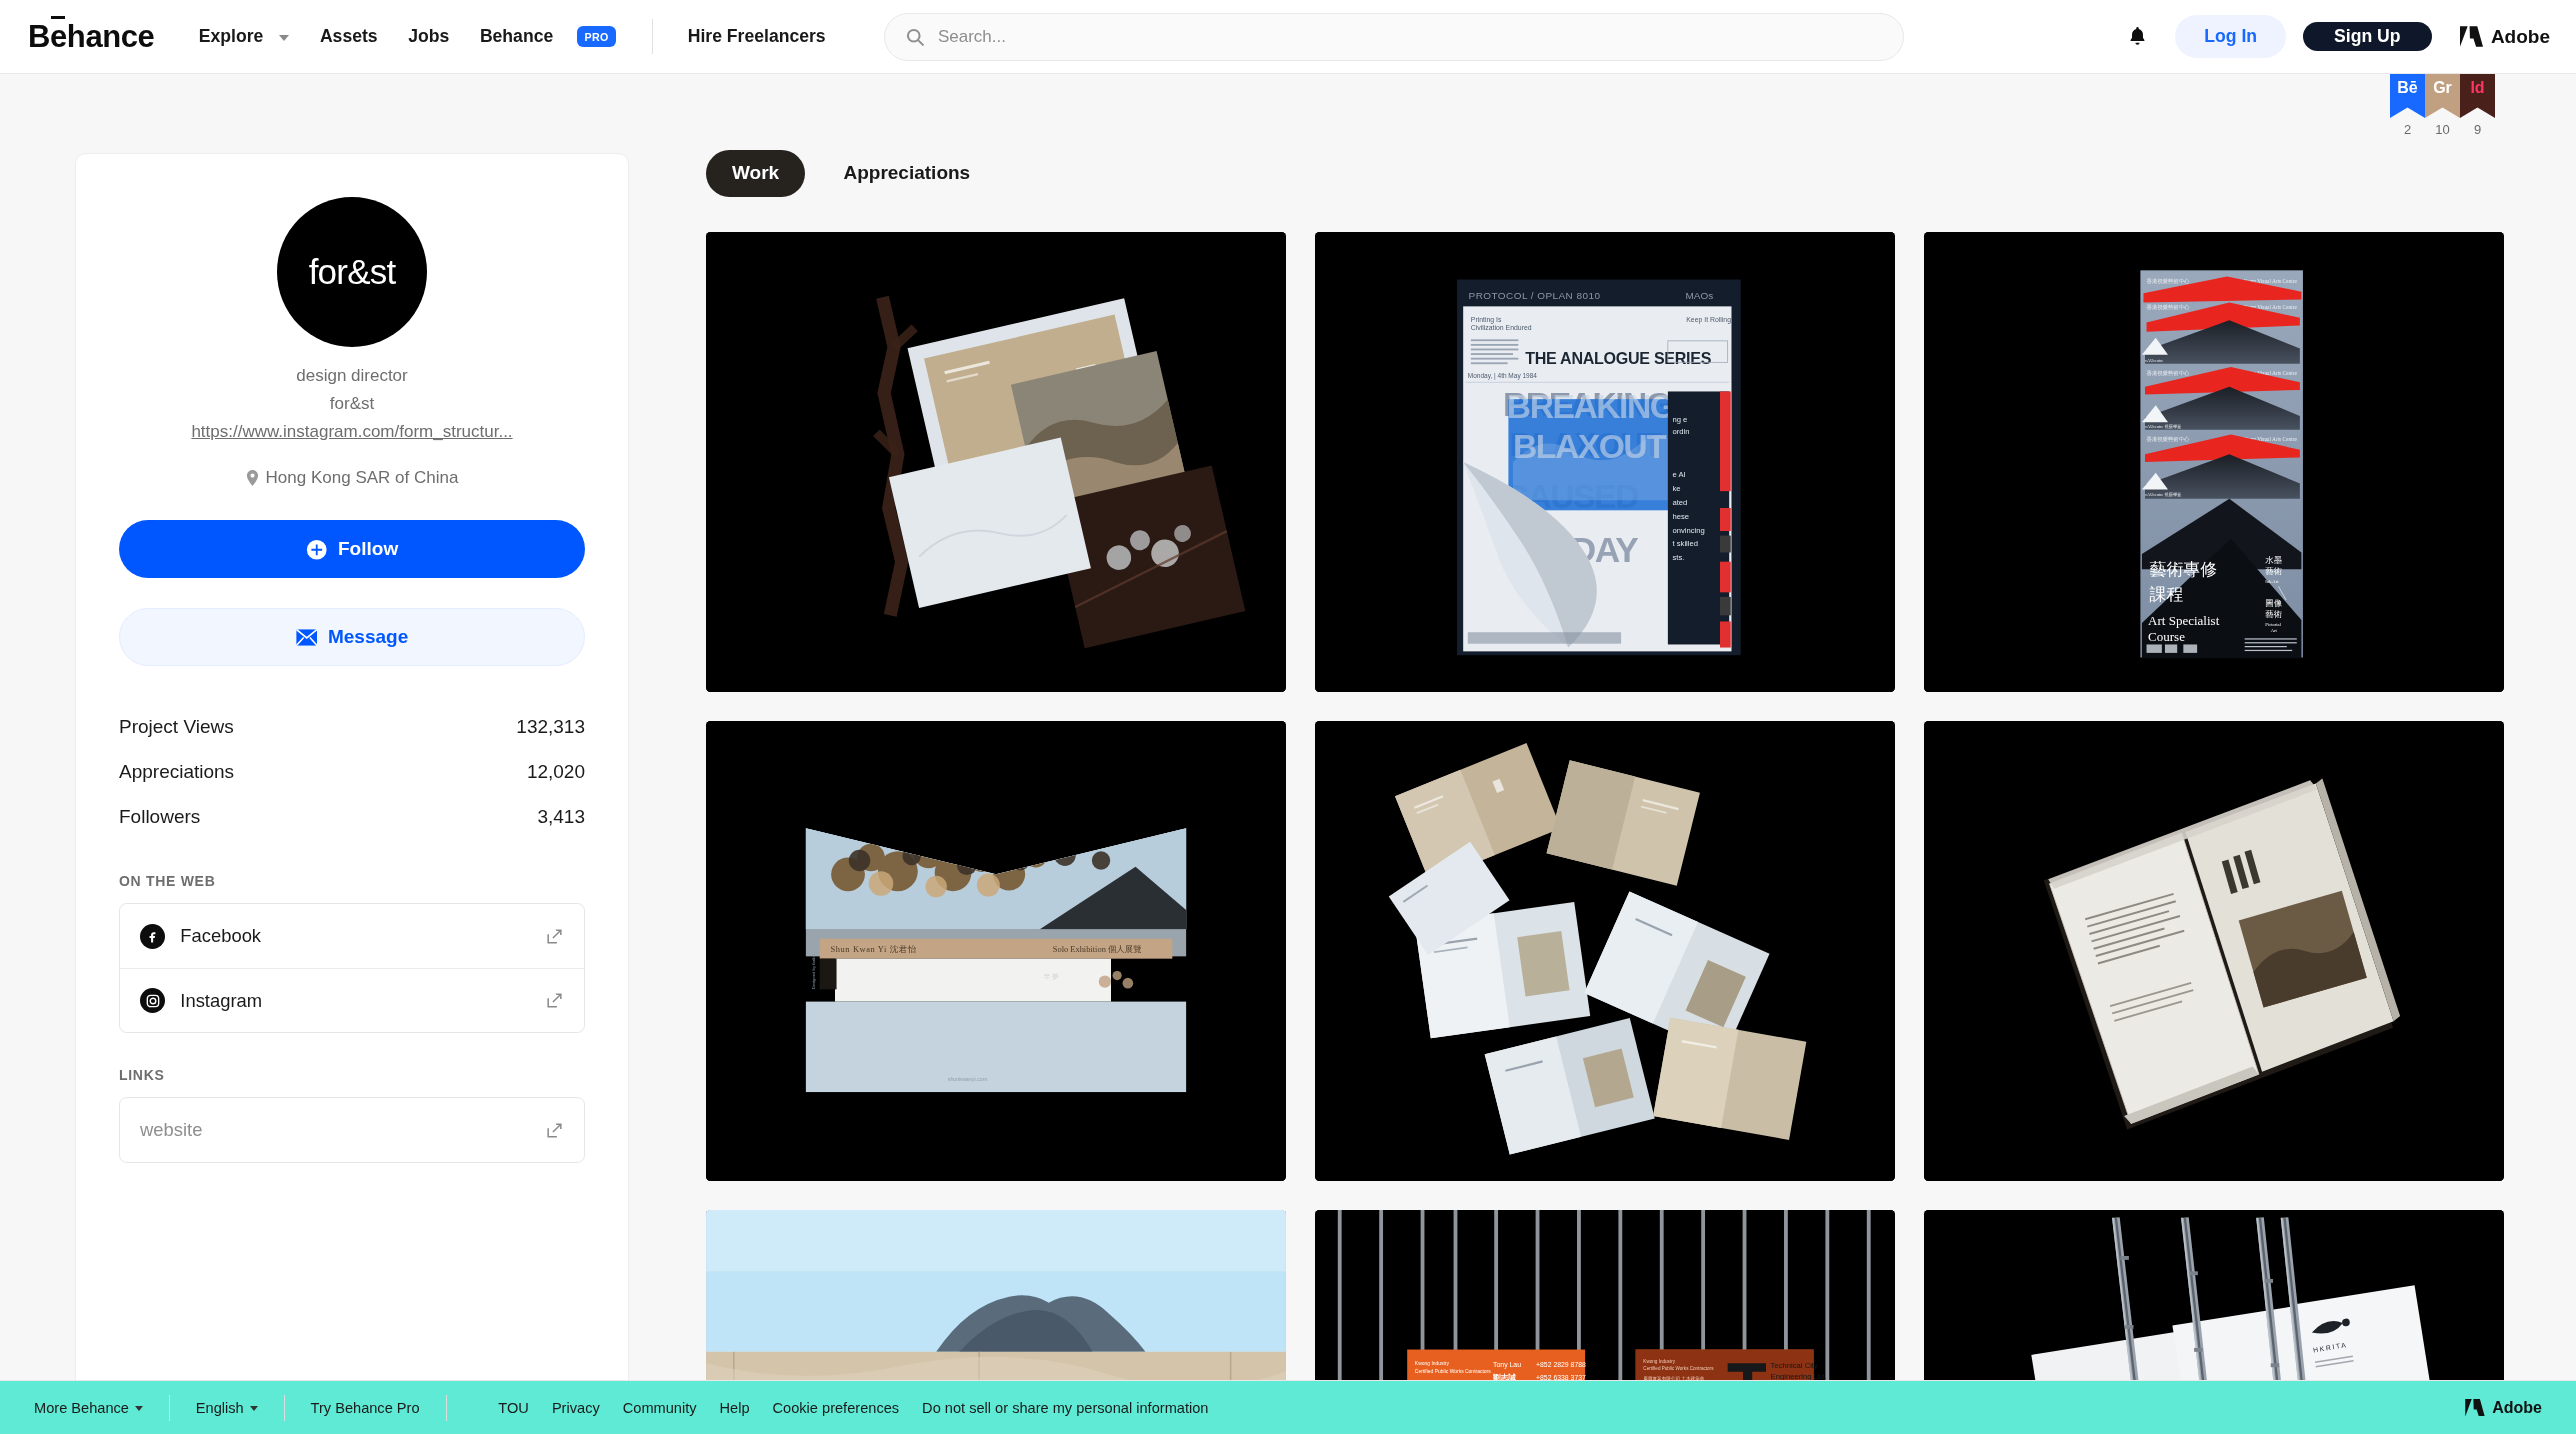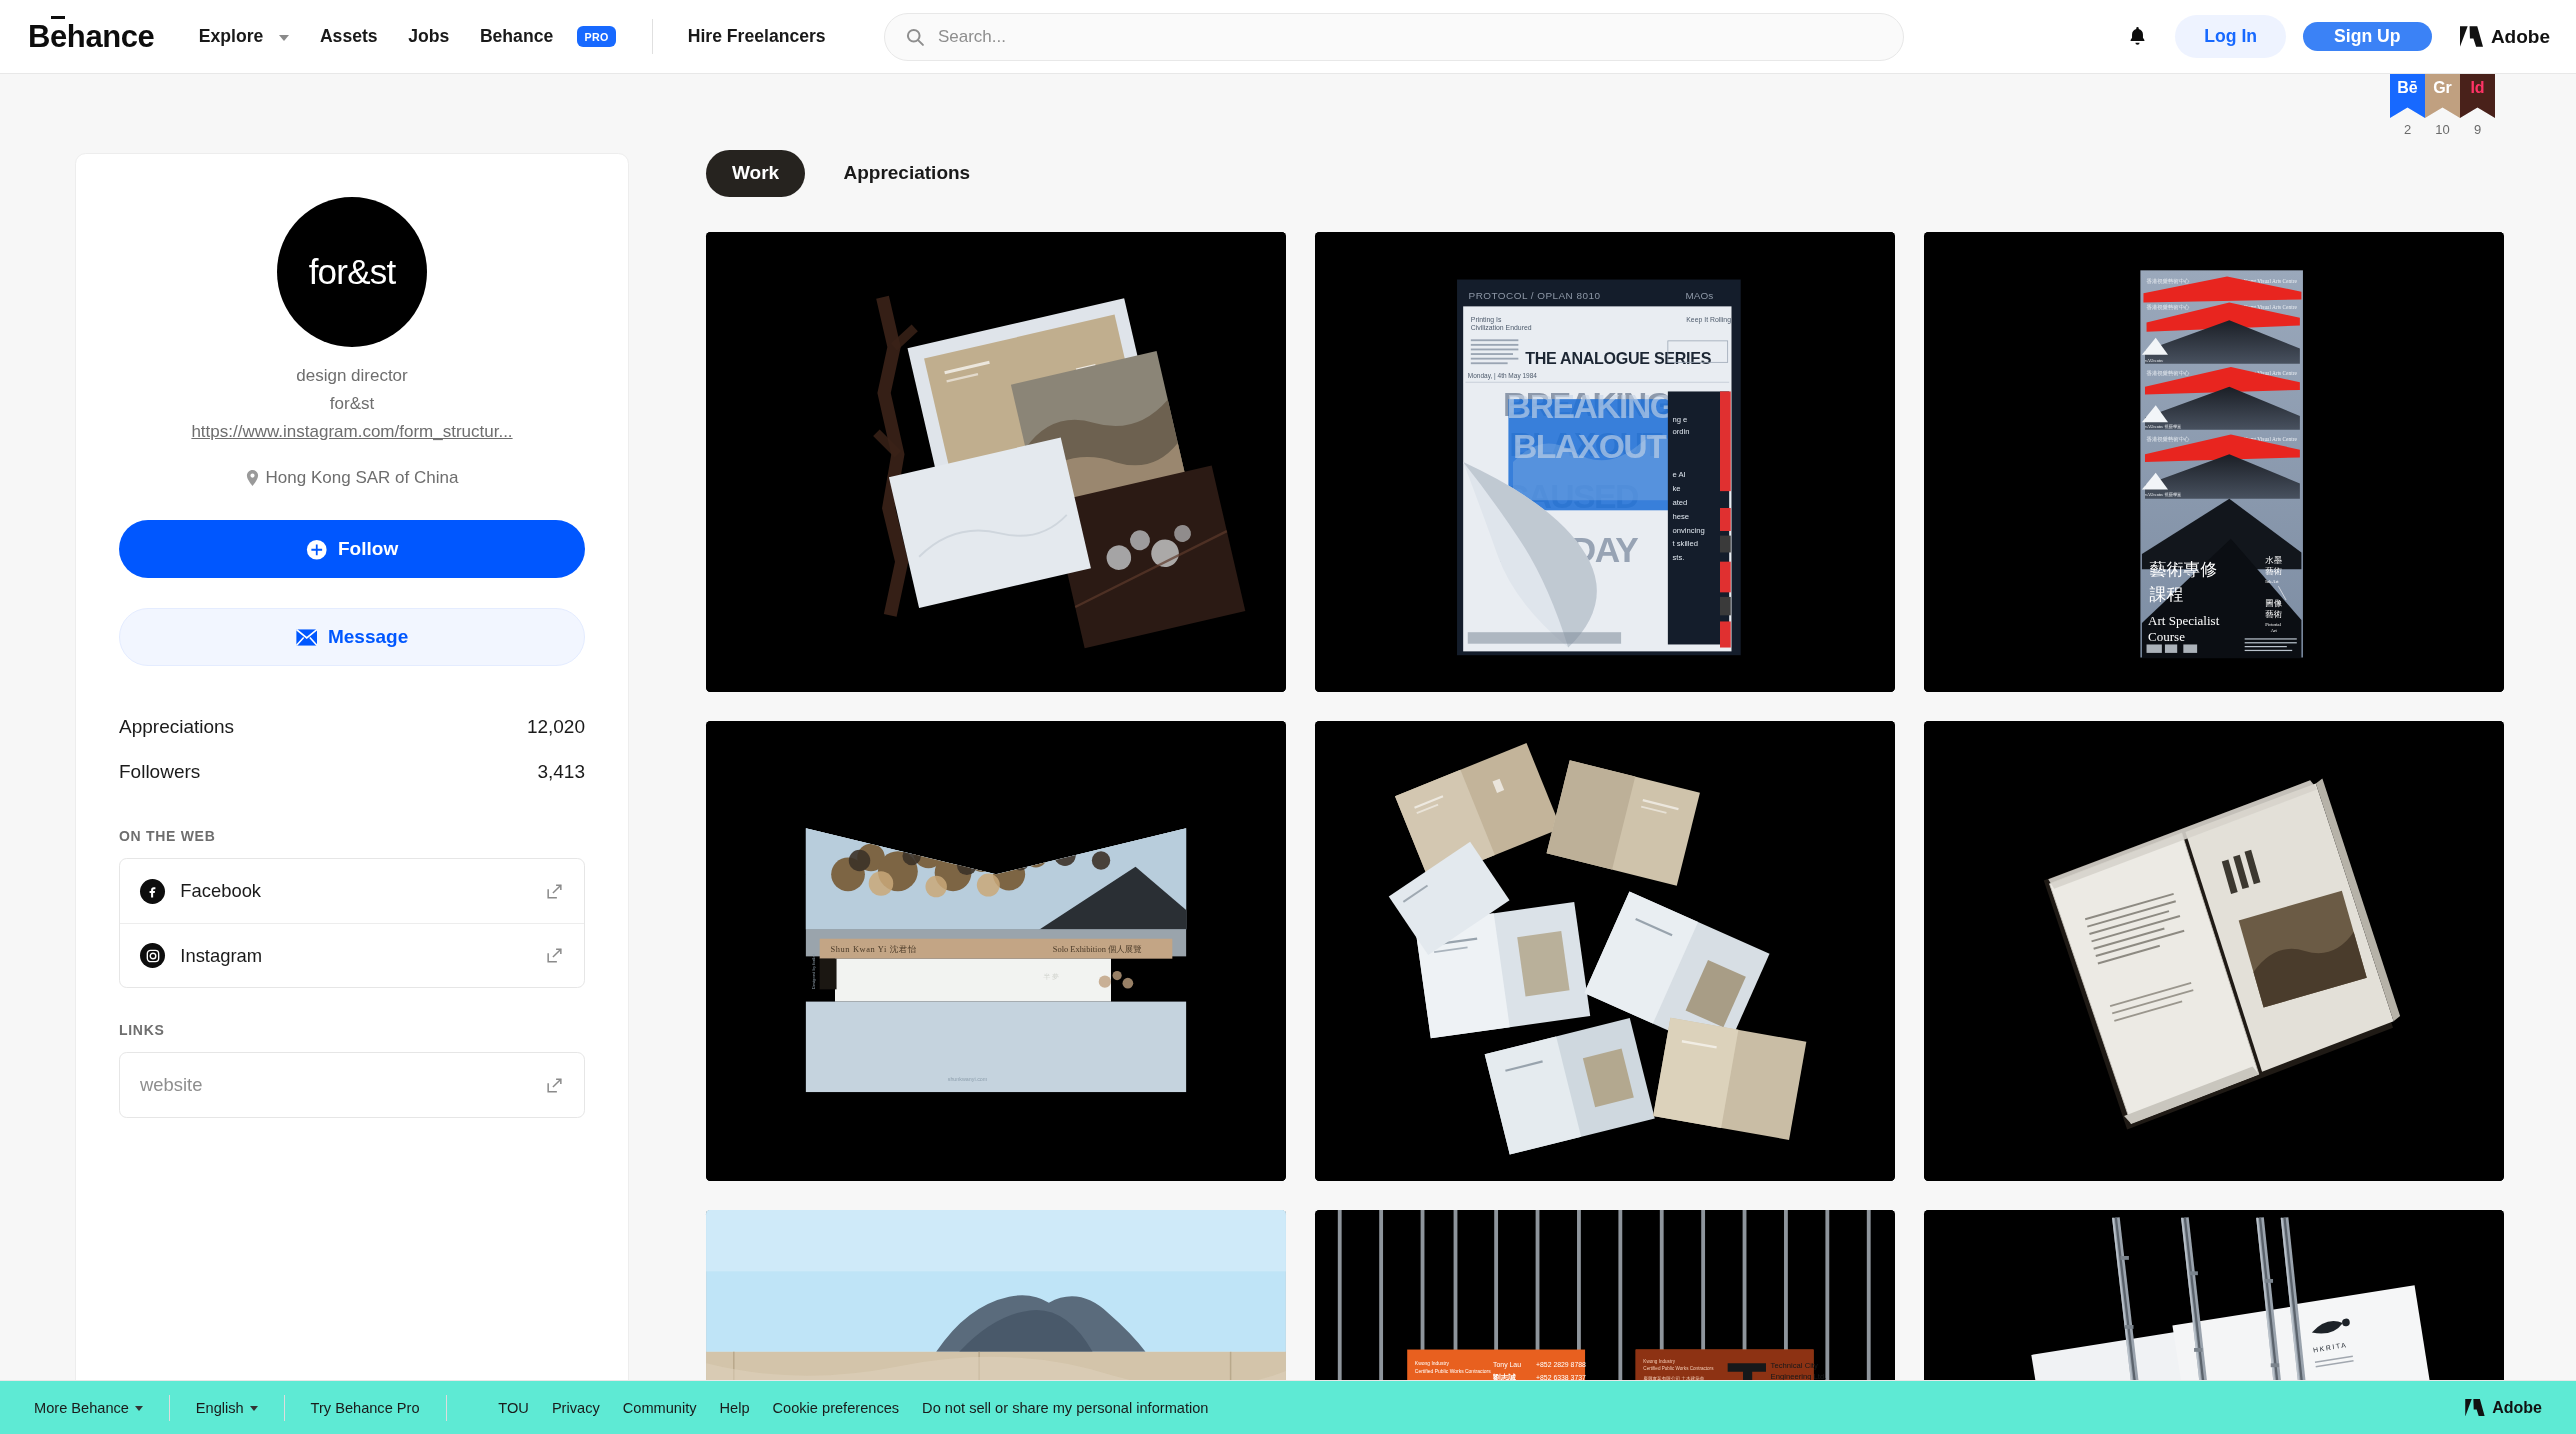--- a/index.html
+++ b/index.html
@@ -55,21 +55,21 @@
   .topnav-right {
     margin-left: auto; display: flex; align-items: center; gap: 0; margin-right: 26px;
   }
   .bell { margin-right: 26px; cursor: pointer; display:flex; }
   .btn-login {
     background: #eef3ff; color: #1769ff; font-size: 17.6px; font-weight: 700;
     border: none; border-radius: 21.5px; padding: 10.7px 29px; cursor: pointer;
     font-family: inherit;
   }
   .btn-signup {
-    background: #3b82f6; color: #ffffff; font-size: 17.6px; font-weight: 700;
+    background: #0f172a; color: #ffffff; font-size: 17.6px; font-weight: 700;
     border: none; border-radius: 21.5px; padding: 4px 31px; cursor: pointer;
     margin-left: 17px; font-family: inherit;
   }
   .adobe-logo {
     display: flex; align-items: center; gap: 8.4px; margin-left: 28px;
     font-size: 19px; font-weight: 700; color: #111;
   }
 
   
   .ribbons {
@@ -291,20 +291,24 @@
   <button class="btn-message">
     <svg width="21.5" height="17" viewBox="0 0 28 22">
       <rect x="0.5" y="0.5" width="27" height="21" fill="#0057ff"></rect>
       <path d="M0.5 0.5L14 11.5 27.5 0.5" fill="none" stroke="#ffffff" stroke-width="2.2"></path>
       <path d="M0.5 21.5L10 11M27.5 21.5L18 11" fill="none" stroke="#ffffff" stroke-width="2"></path>
     </svg>
     <span>Message</span>
   </button>
 
   <div class="stats">
+    <div class="stat-row">
+      <span>Project Views</span>
+      <span class="stat-val">132,313</span>
+    </div>
     <div class="stat-row">
       <span>Appreciations</span>
       <span class="stat-val">12,020</span>
     </div>
     <div class="stat-row">
       <span>Followers</span>
       <span class="stat-val">3,413</span>
     </div>
   </div>
 

